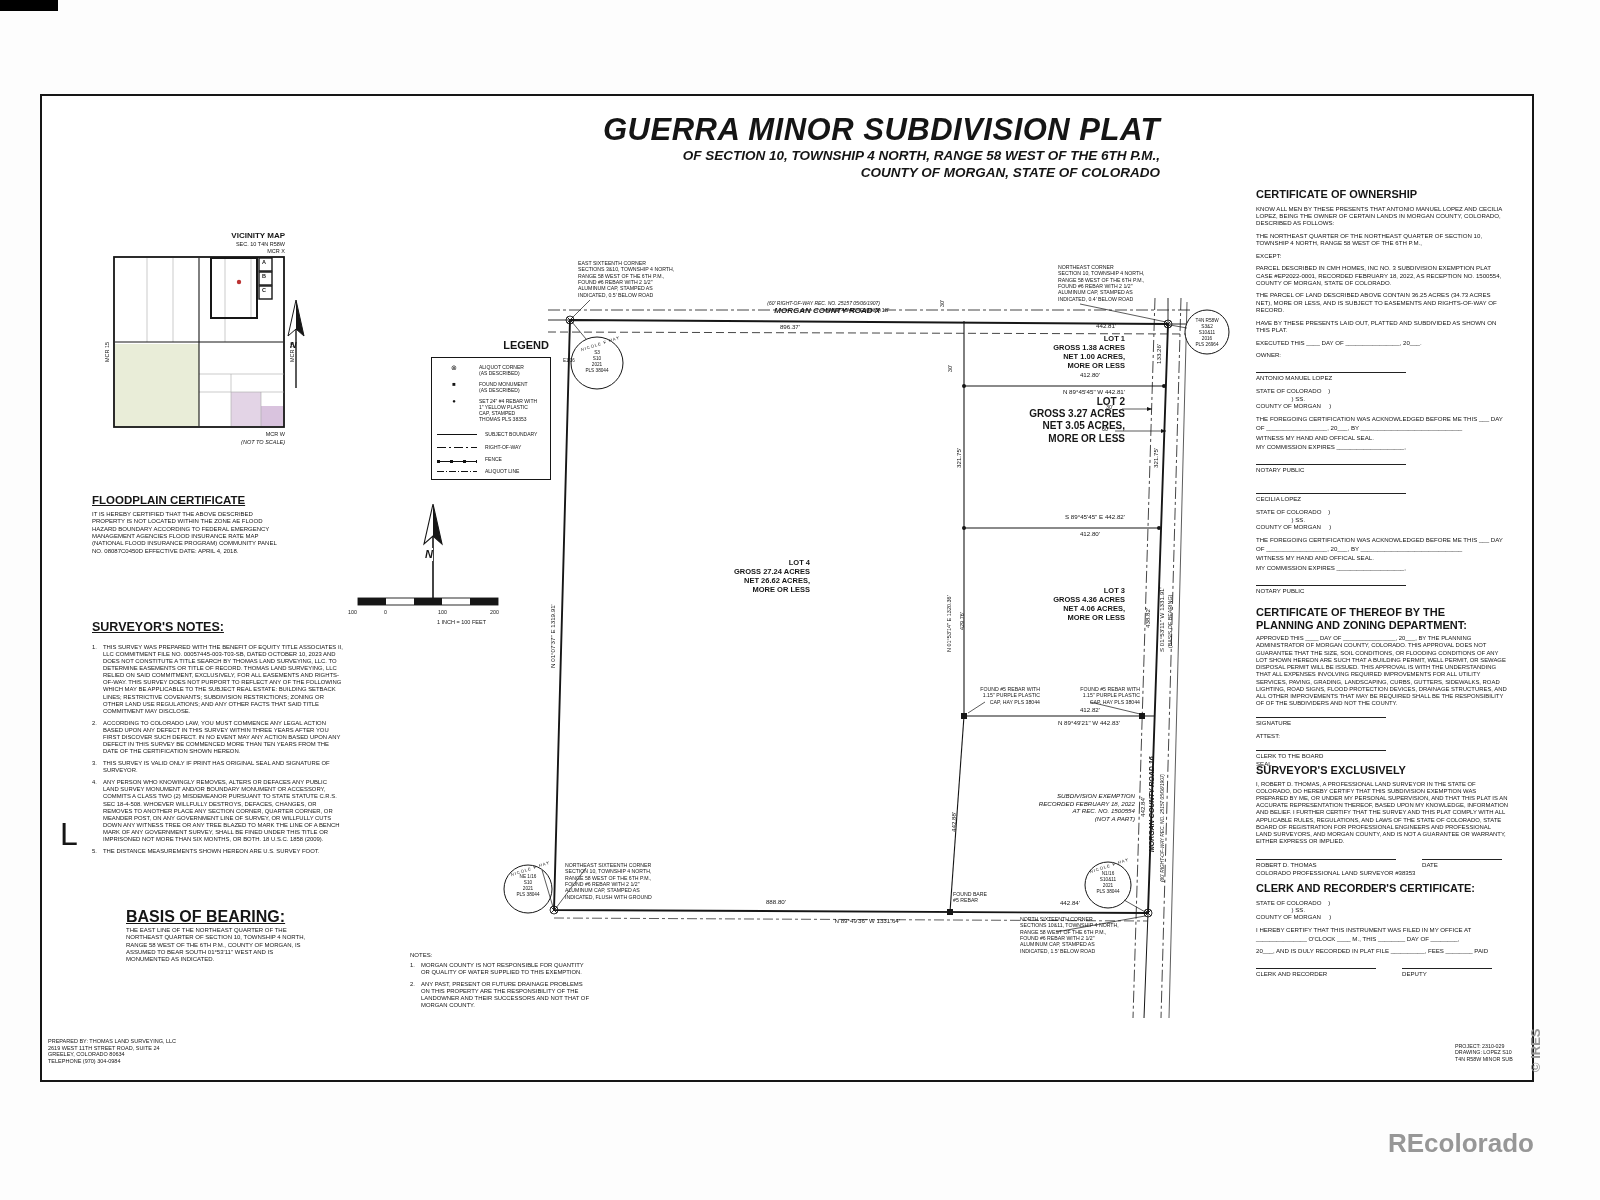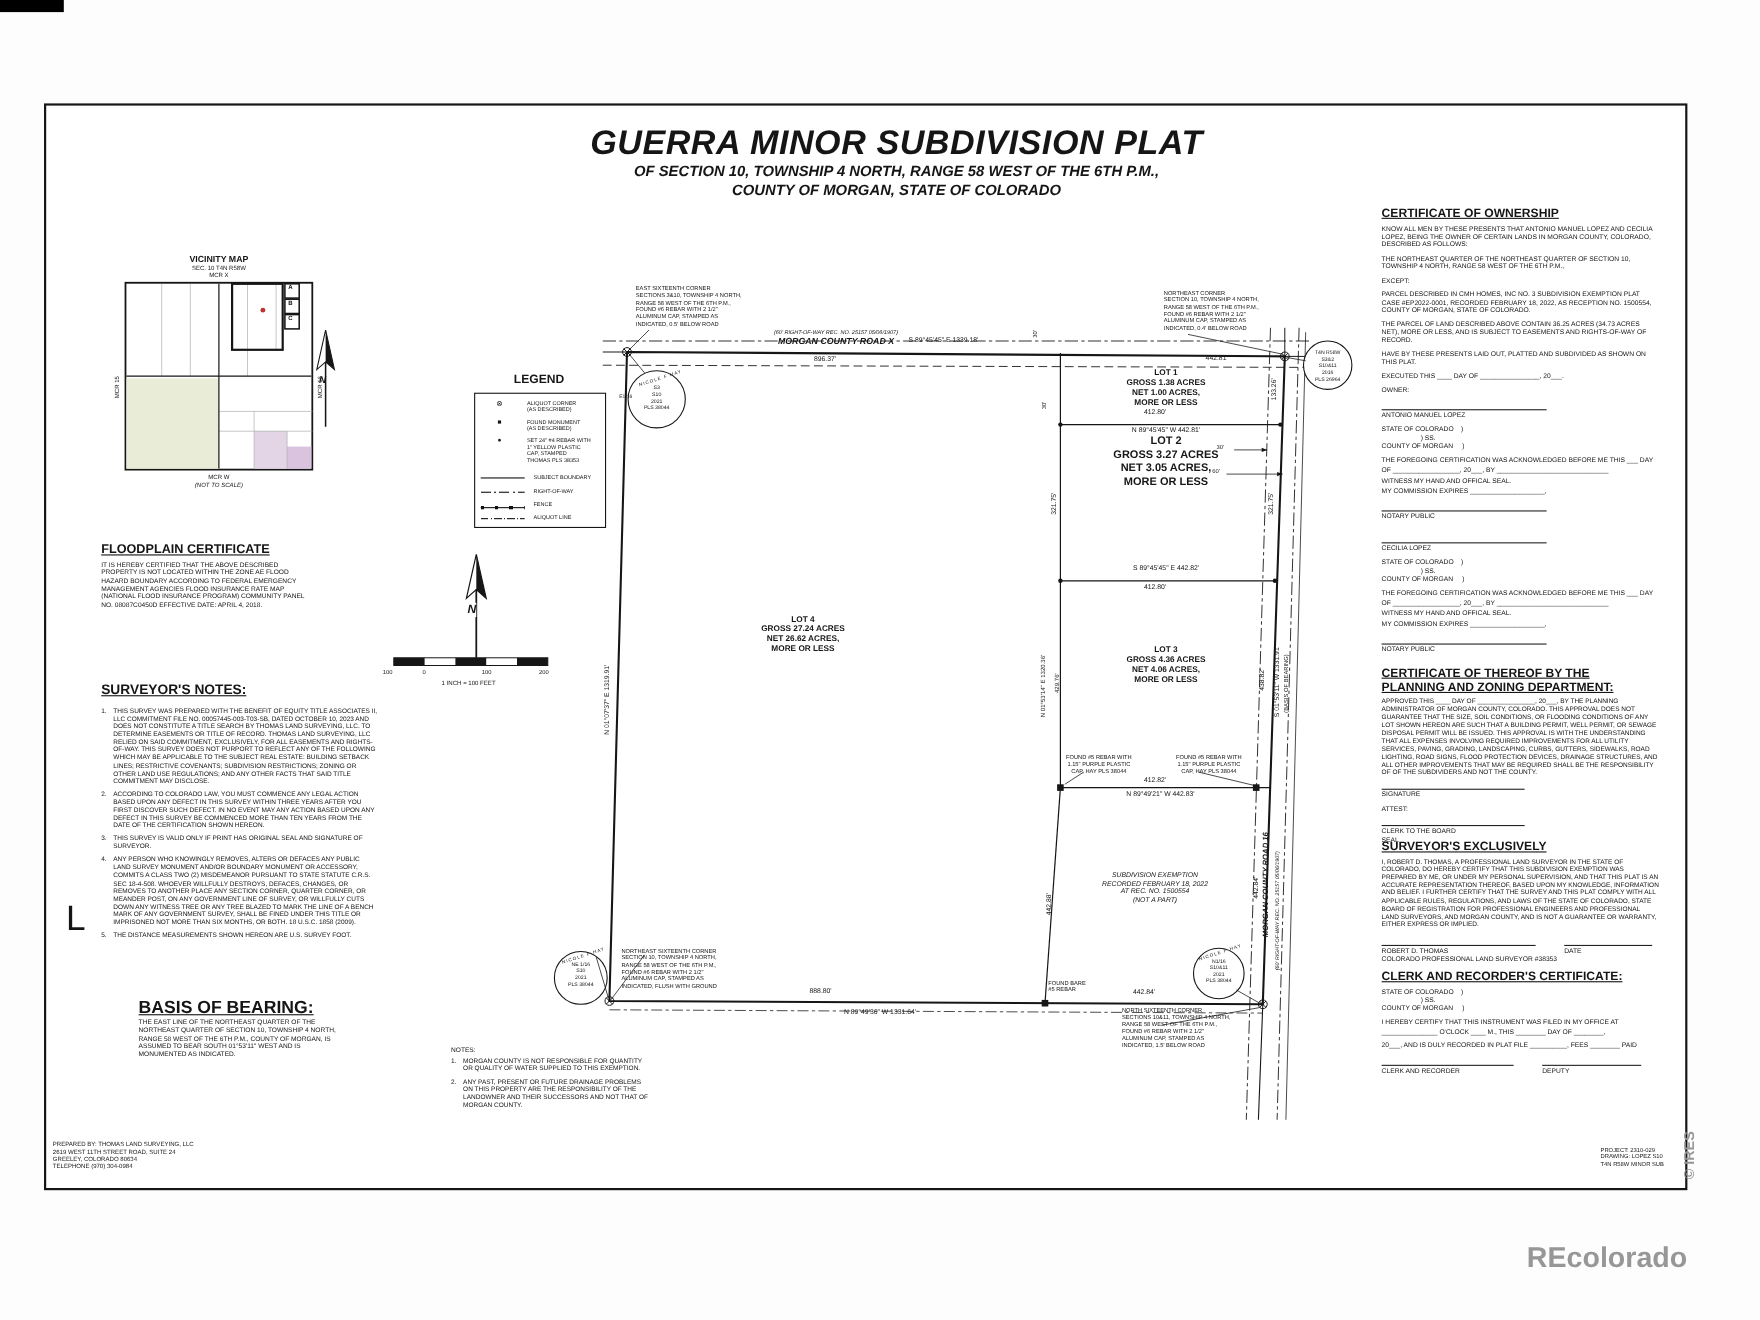--- a/index.html
+++ b/index.html
@@ -1,28 +1,28 @@
 <!DOCTYPE html>
 <html><head>
 <meta charset="utf-8">
 <style>
   html,body{margin:0;padding:0}
   body{width:1600px;height:1200px;position:relative;background:#fdfdfd;font-family:"Liberation Sans",sans-serif;color:#151515;overflow:hidden}
   .sheet{position:absolute;left:40px;top:94px;width:1490px;height:984px;border:2.5px solid #161616;background:#fff}
   .abs{position:absolute}
   .b{font-weight:bold}.i{font-style:italic}
   .lbl{position:absolute;font-size:6.2px;line-height:1.22;white-space:pre-line;color:#161616}
-  .c{text-align:center}
+  .c{text-align:right}
   .rot{transform:rotate(-90deg);transform-origin:0 0;white-space:nowrap}
   .h1{position:absolute;font-weight:bold;font-style:italic;font-size:31px;letter-spacing:.5px}
   .h2{font-weight:bold;font-style:italic;font-size:13.5px;line-height:1.25}
   .shead{position:absolute;font-weight:bold;font-size:11.5px;text-decoration:underline;white-space:nowrap}
   .body-sm{position:absolute;font-size:6px;line-height:1.22;text-align:left}
   .cert{position:absolute;left:1256px;width:252px}
-  .cert h3{margin:0 0 4px 0;font-size:11px;text-decoration:underline;line-height:1.15}
+  .cert h3{margin:0 0 4px 0;font-size:11px;line-height:1.15}
   .cert p{margin:0 0 5px 0;font-size:6.1px;line-height:1.22}
   .pre{white-space:pre;font-size:6.1px;line-height:1.3;margin:0 0 5px 0}
   .sig{border-top:1px solid #222;width:150px;margin-top:14px;padding-top:1px;font-size:6.1px}
   .sigrow{display:flex;gap:26px;margin-top:14px}
   .sigrow div{border-top:1px solid #222;padding-top:1px;font-size:6.1px}
   .ni{position:relative;padding-left:11px;margin-bottom:5px;font-size:5.9px;line-height:1.2}
   .ni .n{position:absolute;left:0;top:0}
   .legend-box{position:absolute;left:431px;top:357px;width:118px;height:121px;border:1.5px solid #161616}
   .lrow{position:absolute;display:flex;align-items:flex-start;gap:8px;font-size:5px;line-height:1.2}
   .lsym{width:34px;display:flex;justify-content:center;flex:0 0 34px}

